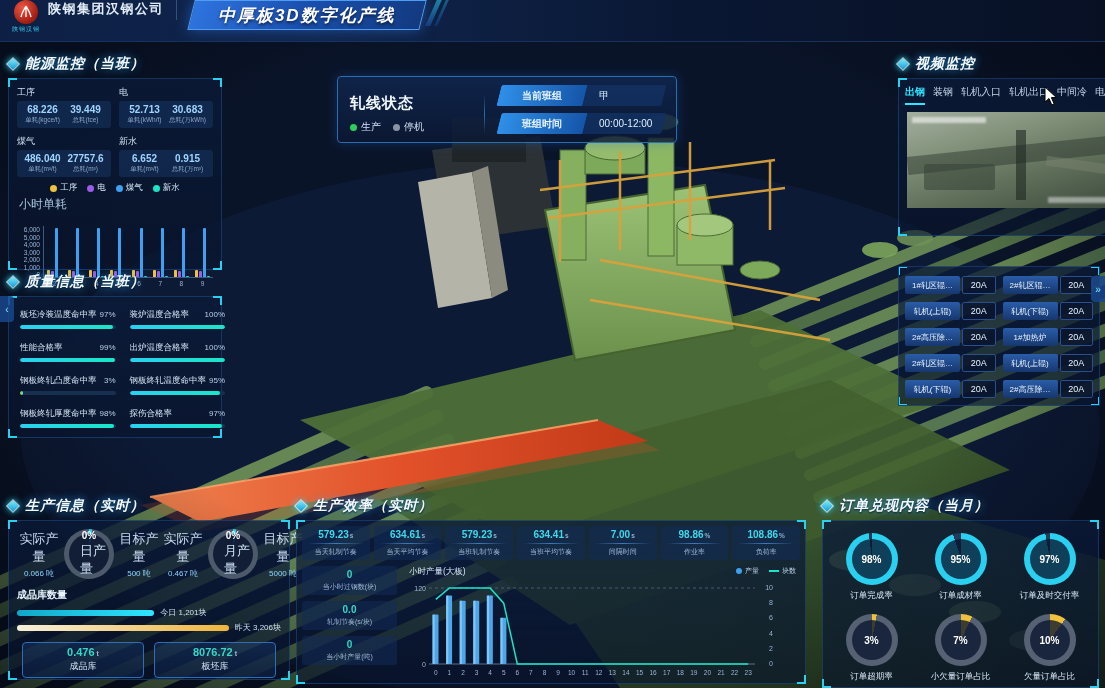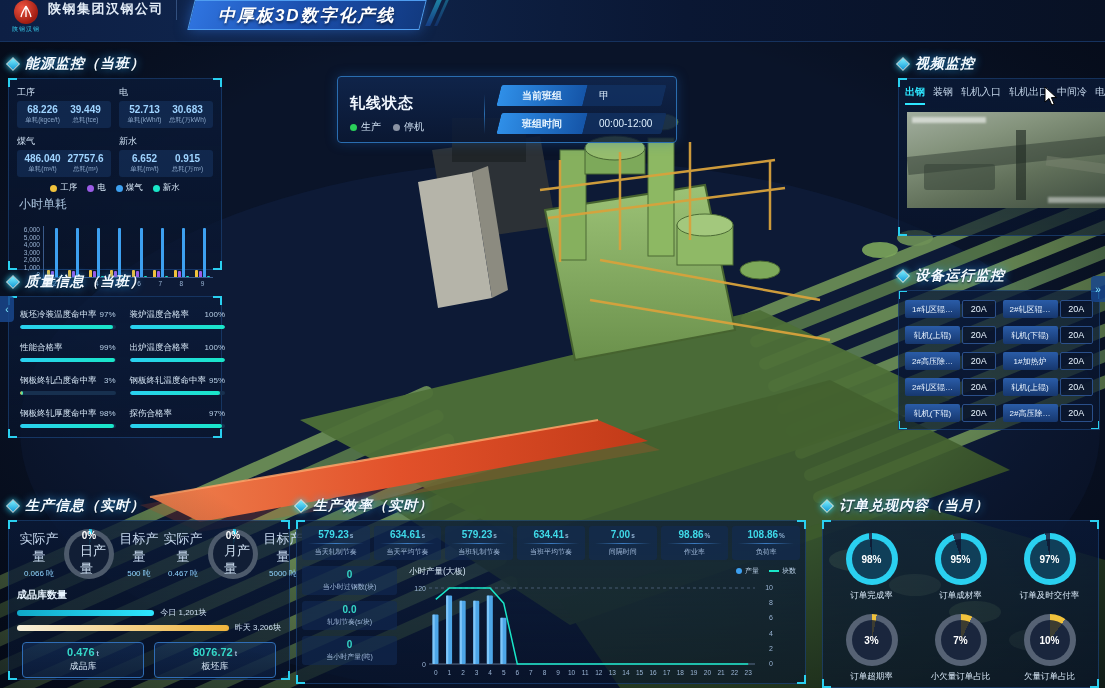--- a/index.html
+++ b/index.html
@@ -582,24 +582,20 @@
           <div class="f2"></div>
           <div class="f3"></div>
           <div class="f4"></div>
         <div class="ts1"></div>
         <div class="ts2"></div>
       </div>
     </div>
   </div>
 
   <div class="panel" style="left:898px;top:266px;width:202px">
-    <div class="p-hd">
-        <i class="p-diamond"></i>
-      <span class="p-title">设备运行监控</span>
-      </div>
     <div class="p-box" style="height:140px;overflow:hidden">
       <i class="corner c-tl"></i>
         <i class="corner c-tr"></i>
       <i class="corner c-bl"></i>
         <i class="corner c-br"></i>
       <div class="dev-rows" id="dev-rows">
           <div class="dev-row">
             <div class="dev-item">
               <div class="dev-l">1#轧区辊…</div>
               <div class="dev-v">20A</div>

